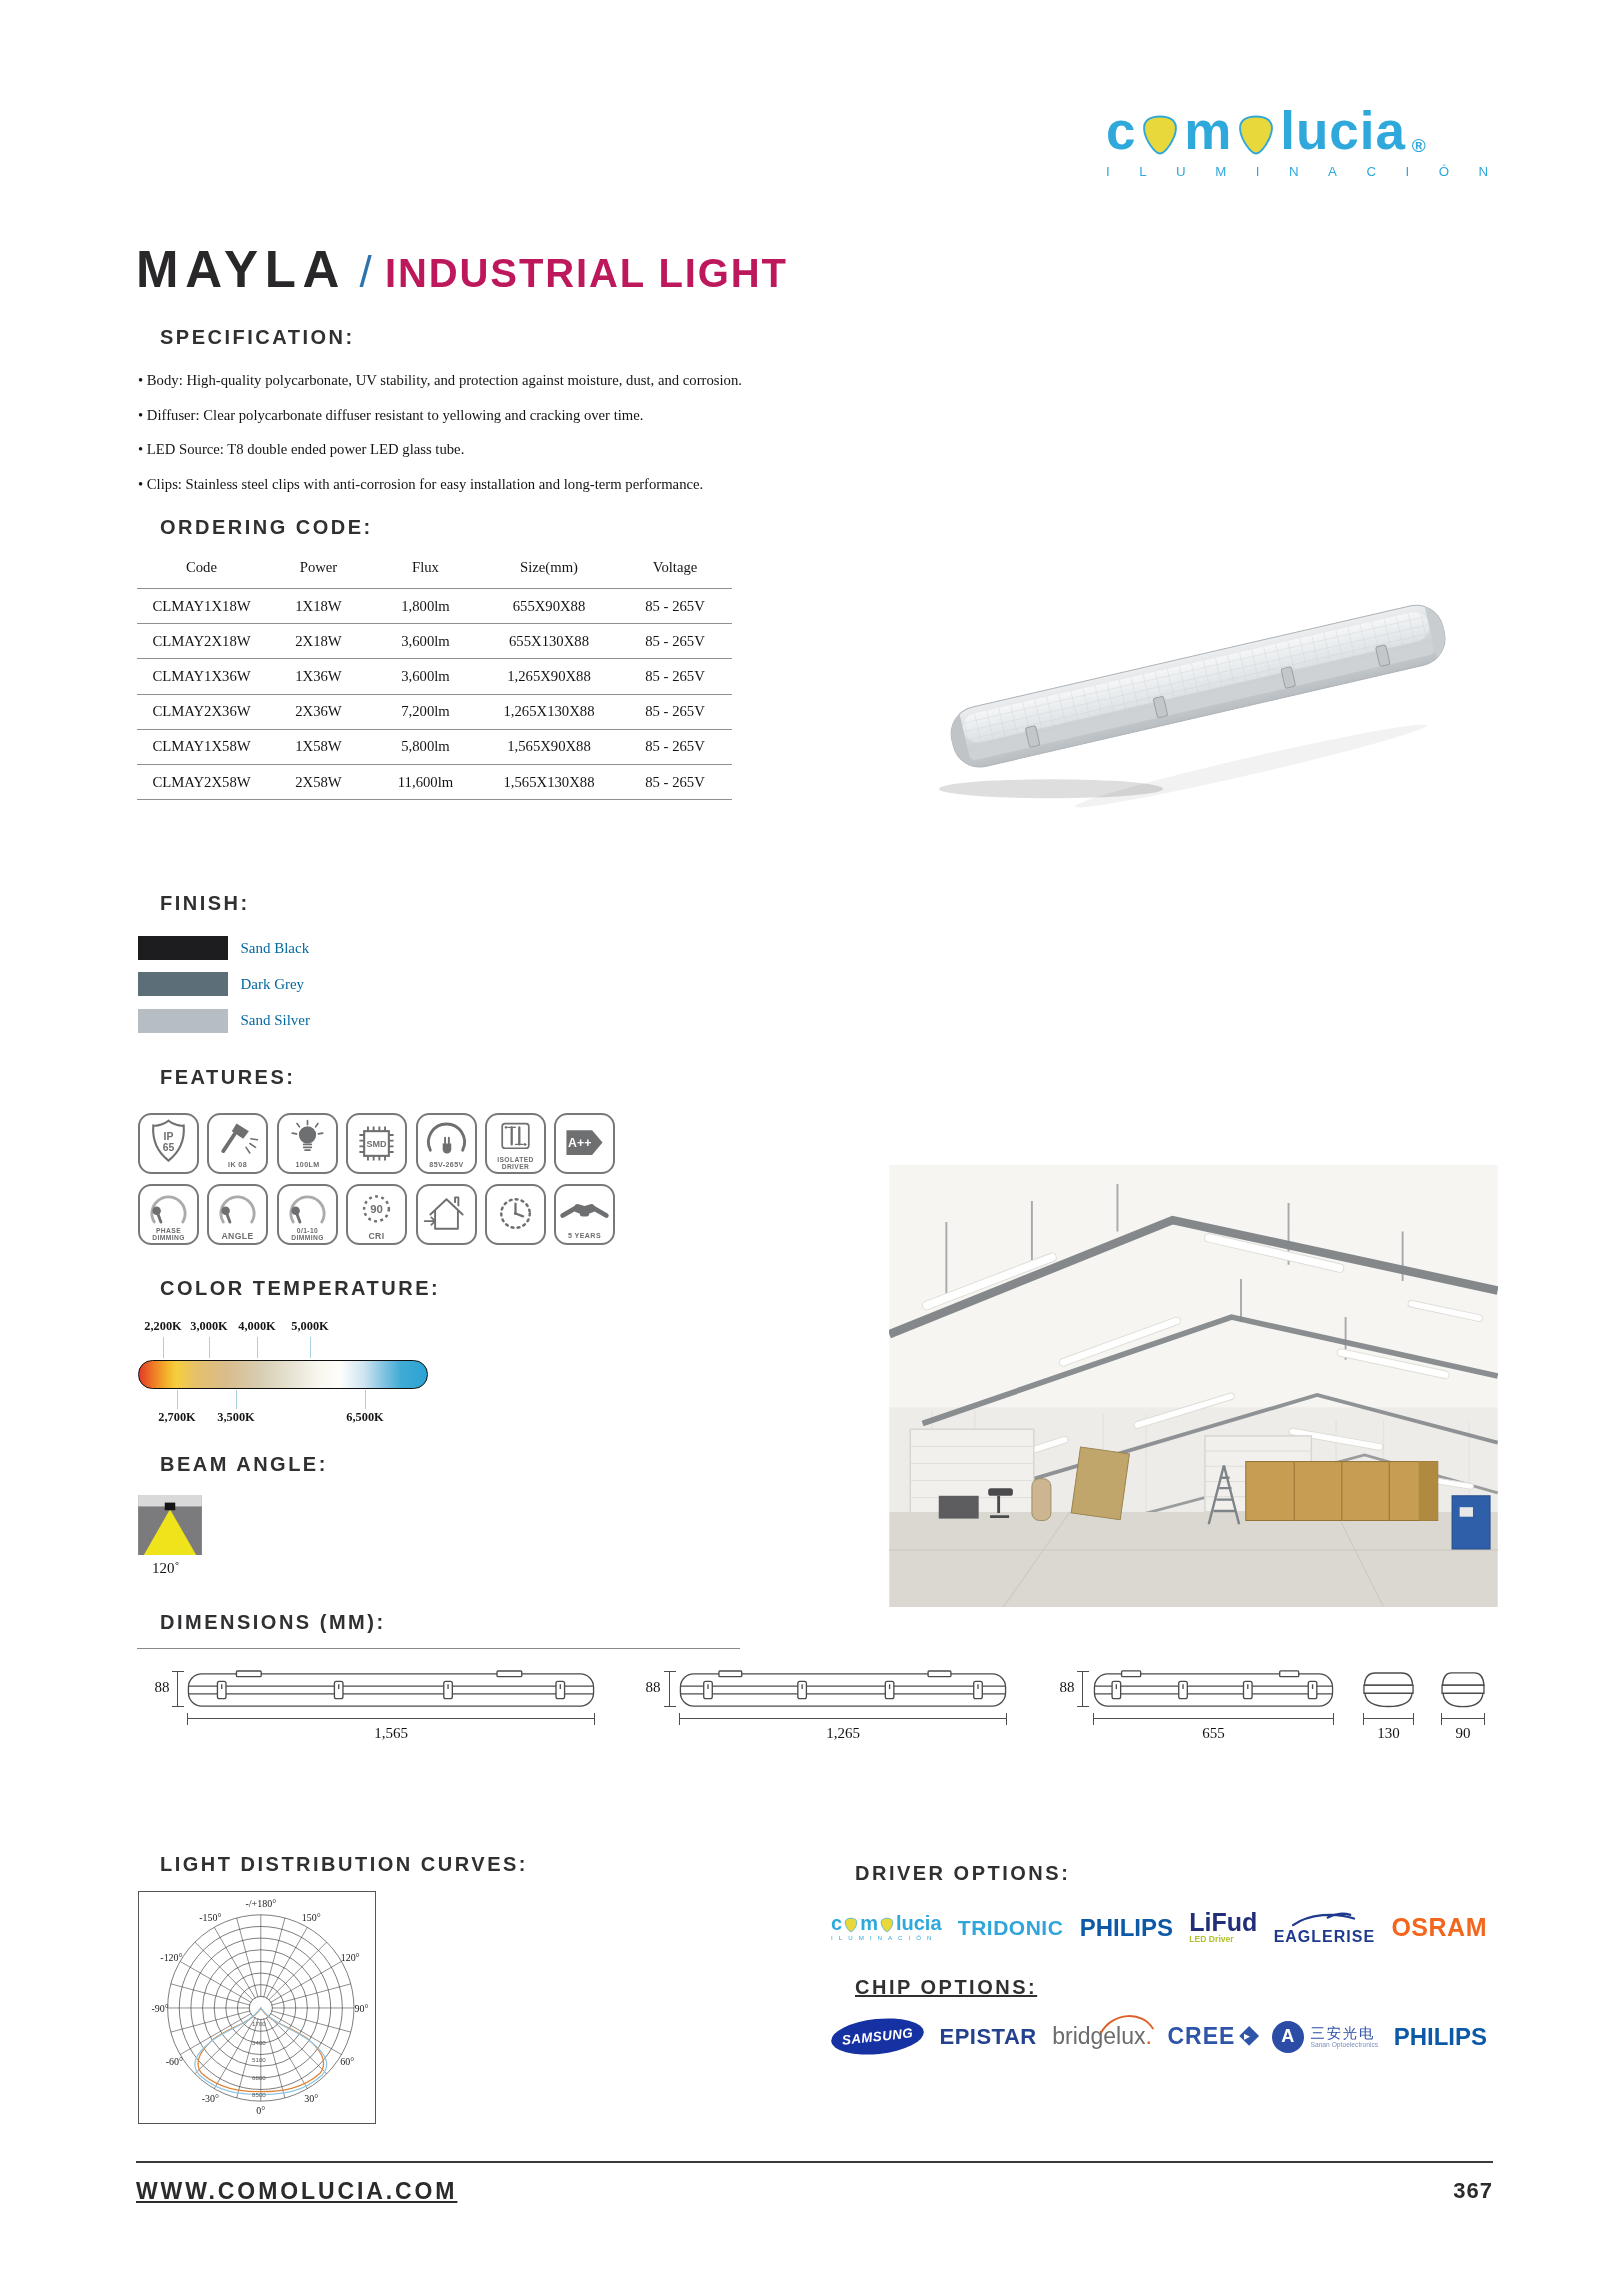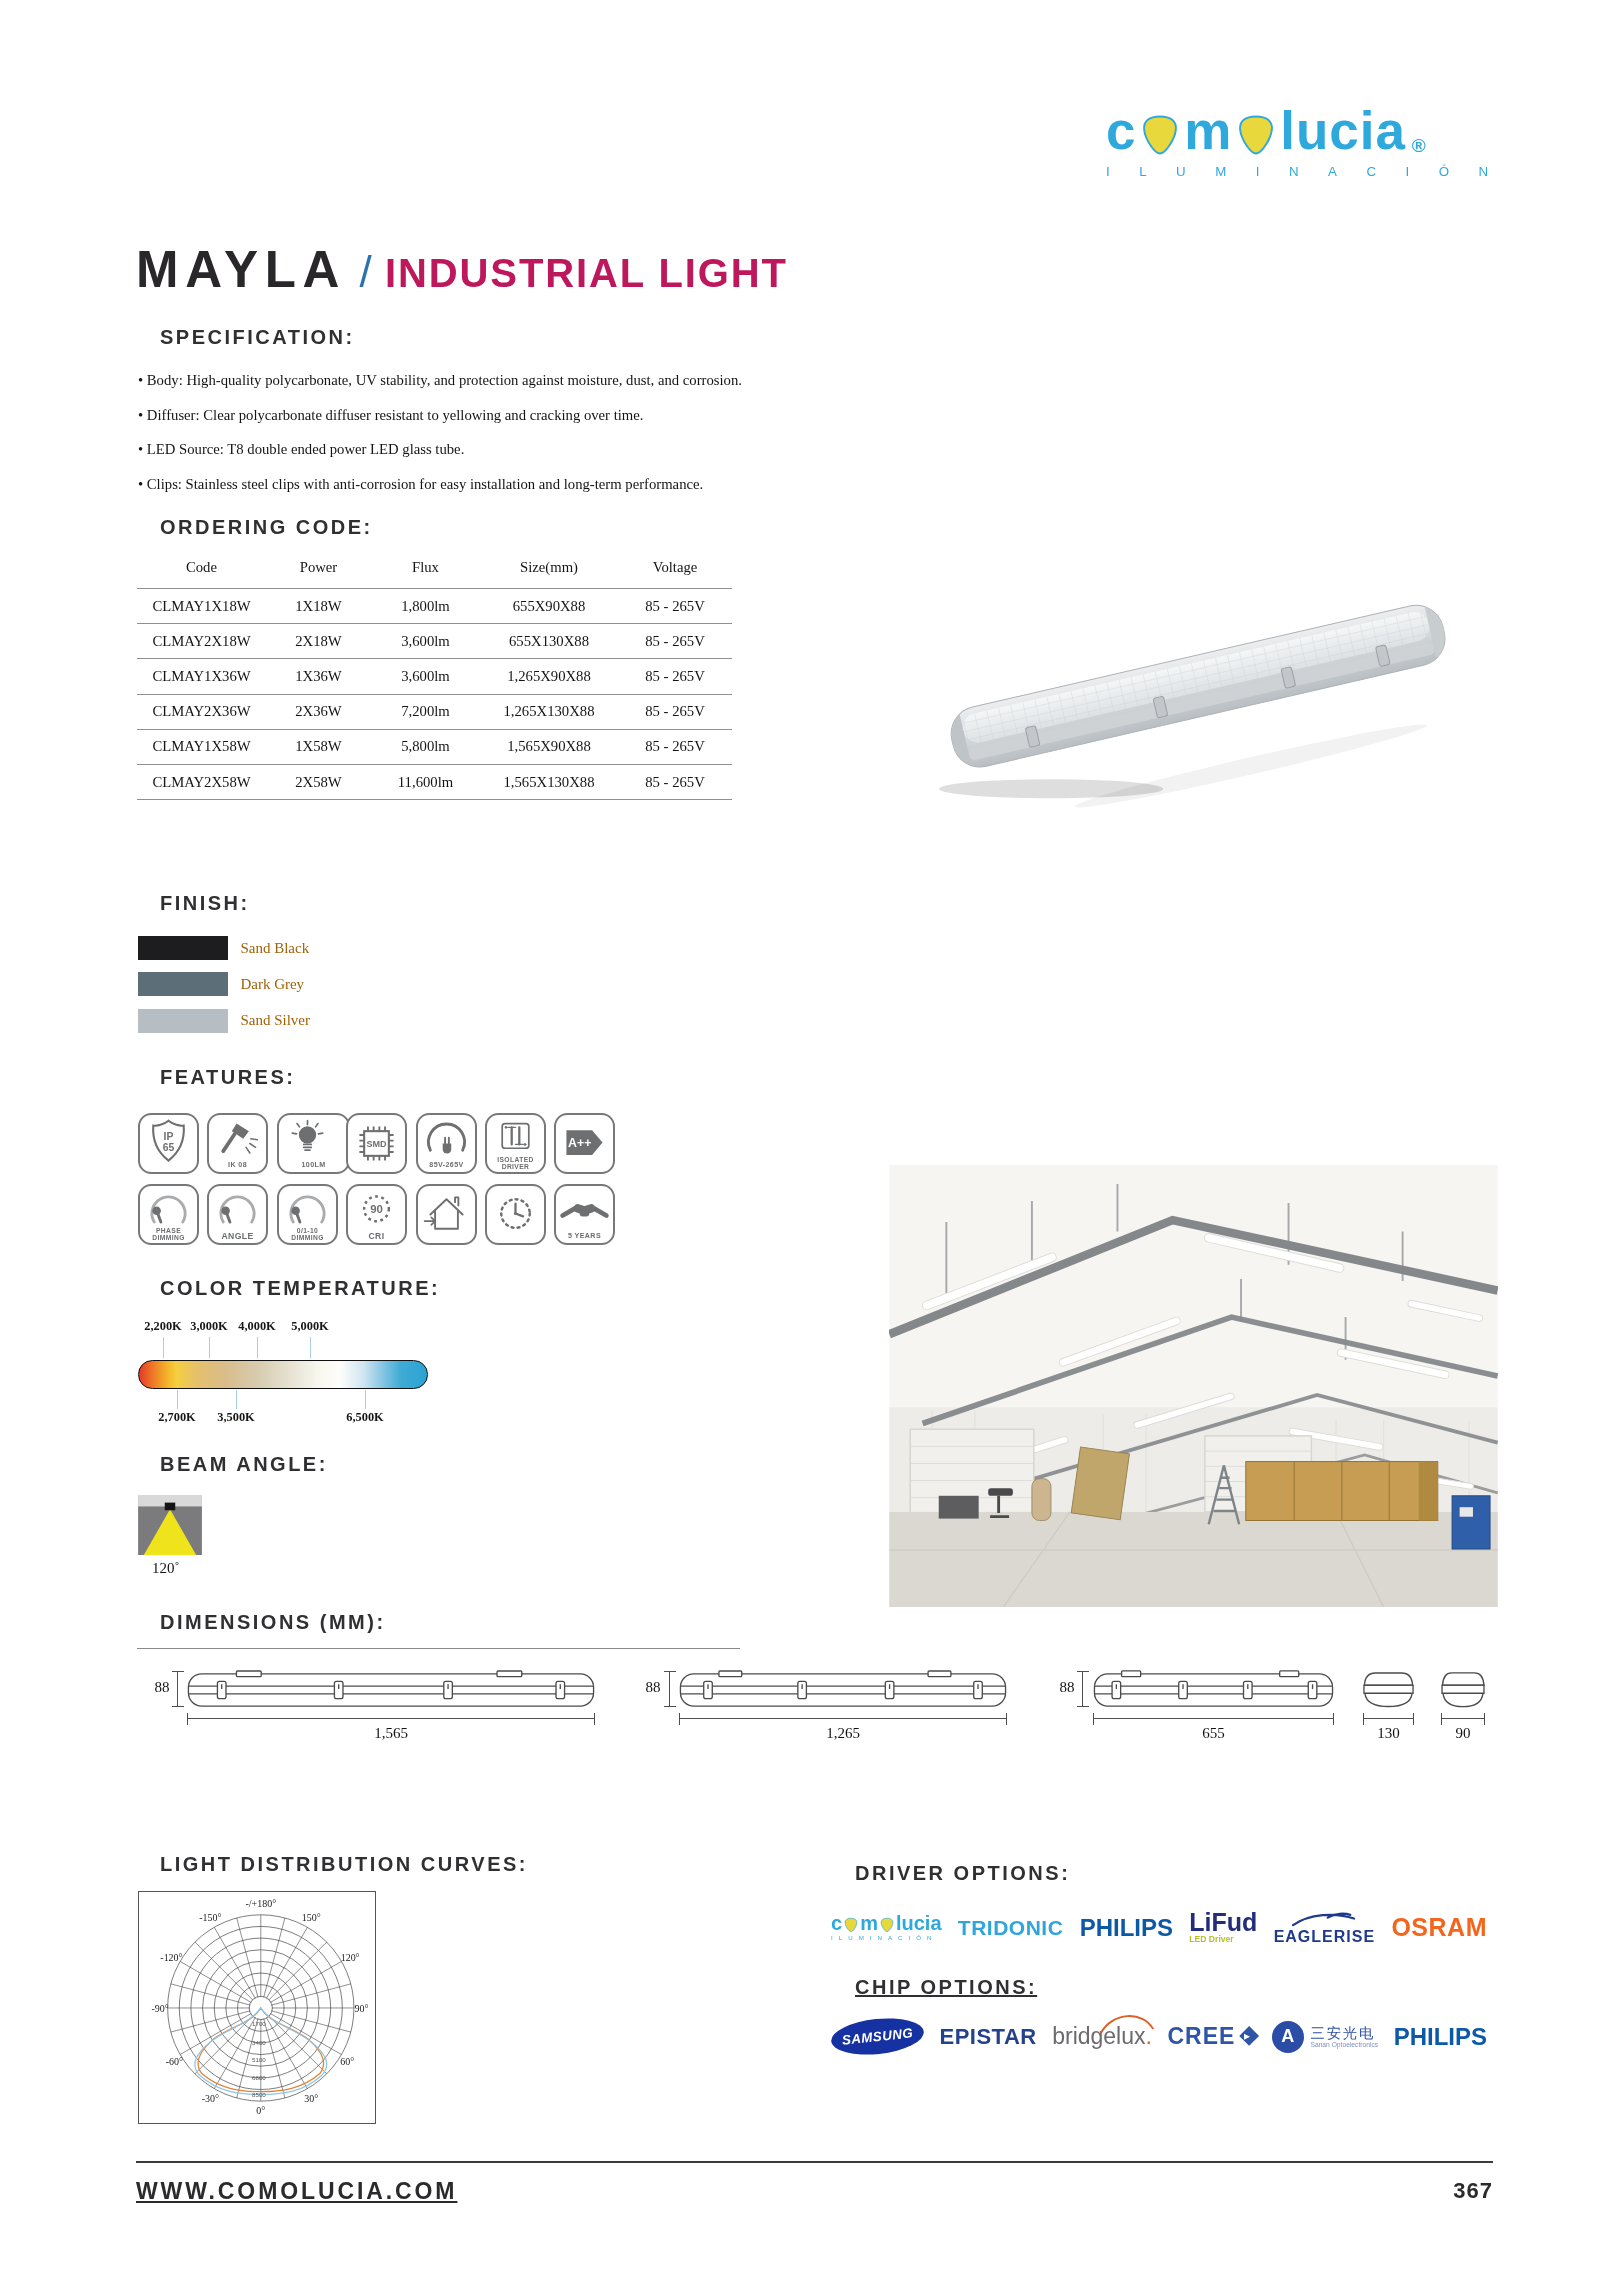--- a/index.html
+++ b/index.html
@@ -31,21 +31,21 @@
   .ot{border-collapse:collapse;table-layout:fixed;width:595px;text-align:center;
       font:14.7px "Liberation Serif",serif;color:#141414;}
   .ot th{font-weight:400;padding:8.6px 0 12.4px;}
   .ot td{border-top:1px solid #8f8f8f;padding:8.6px 0;}
   .ot tbody tr:last-child td{border-bottom:1px solid #8f8f8f;}
 
   
   .fin-row{display:flex;align-items:center;margin-bottom:12.4px;}
   .fin-sw{width:90px;height:24px;margin-right:12.4px;}
   .sw0{background:#1d1d1f;}.sw1{background:#5c6e77;}.sw2{background:#b6bdc3;}
-  .fin-lab{font:15px "Liberation Serif",serif;color:#a16207;}
+  .fin-lab{font:15px "Liberation Serif",serif;color:#0369a1;}
 
   
   .feat{position:absolute;width:57px;height:57px;border:2.1px solid #77787a;border-radius:13.3px;background:#fff;}
   .feat svg{position:absolute;left:0;top:0;}
   .flabel{position:absolute;left:0;right:0;bottom:2.9px;text-align:center;
           font:700 7.1px/7.6px "Liberation Sans",sans-serif;color:#6b6c6e;letter-spacing:0.4px;white-space:nowrap;}
   .flabel.two{bottom:1.9px;font-size:6.7px;line-height:7.1px;}
 
   
   .ct-lab{position:absolute;transform:translateX(-50%);font:700 12.4px "Liberation Serif",serif;color:#161616;white-space:nowrap;}
@@ -267,21 +267,21 @@
     </svg>
   </div>
   <div class="feat" style="left:207px;top:1113px;">
     <svg width="57" height="57" viewBox="0 0 60 60" stroke="#6e6f71" fill="none" stroke-linecap="round">
       <path d="M29 9 L42 17 L36 25 L24 17 Z" fill="#6e6f71" stroke="none"></path>
       <line x1="27" y1="20" x2="15" y2="38" stroke-width="4"></line>
       <path d="M44 25 l7 1 M43 30 l6 4 M39 34 l4 6" stroke-width="1.6"></path>
     </svg>
     <div class="flabel">IK 08</div>
   </div>
-  <div class="feat" style="left:277px;top:1113px;padding-left:12px;">
+  <div class="feat" style="left:277px;top:1113px;">
     <svg width="57" height="57" viewBox="0 0 60 60" stroke="#6e6f71" fill="none" stroke-linecap="round">
       <circle cx="30" cy="21" r="8" stroke-width="2.2" fill="#6e6f71"></circle>
       <path d="M26 31 h8 M26 34 h8 M27.5 37 h5" stroke-width="1.8"></path>
       <path d="M30 6 v4 M19 9 l2.5 3.5 M41 9 l-2.5 3.5 M14 19 l4.5 .8 M46 19 l-4.5 .8" stroke-width="1.8"></path>
     </svg>
     <div class="flabel">100LM</div>
   </div>
   <div class="feat" style="left:346px;top:1113px;">
     <svg width="57" height="57" viewBox="0 0 60 60" stroke="#6e6f71" fill="none">
       <rect x="17" y="17" width="26" height="26" stroke-width="2.2"></rect>

